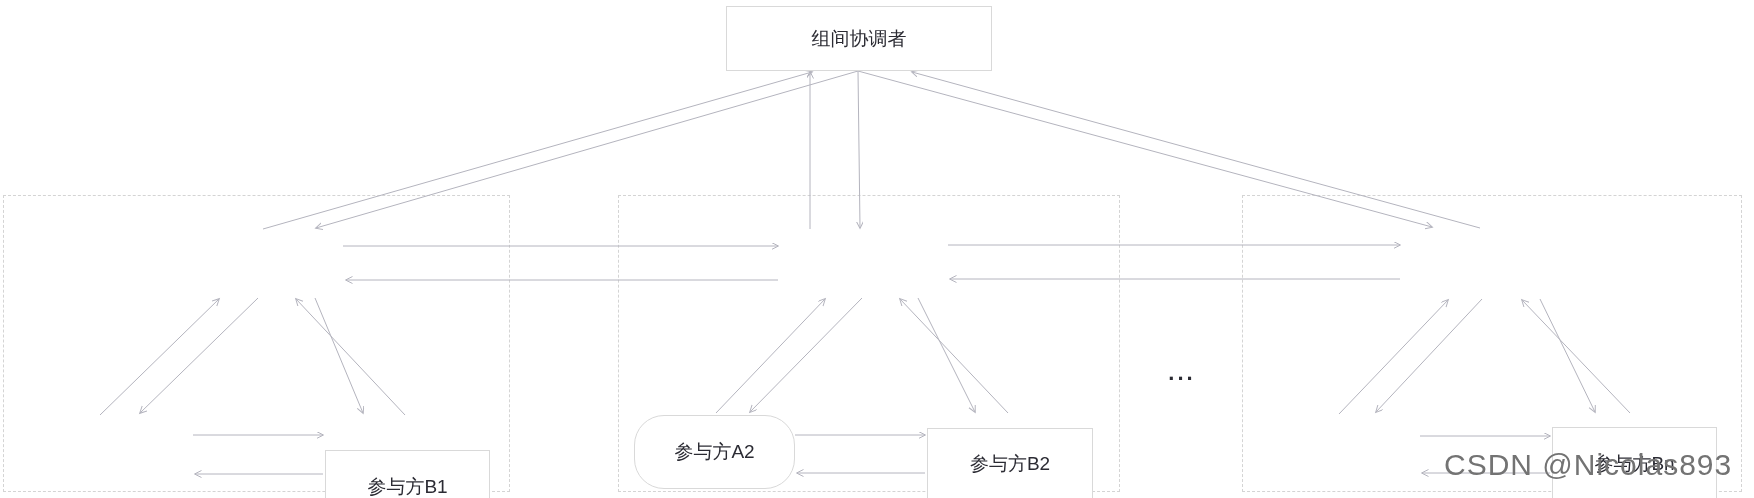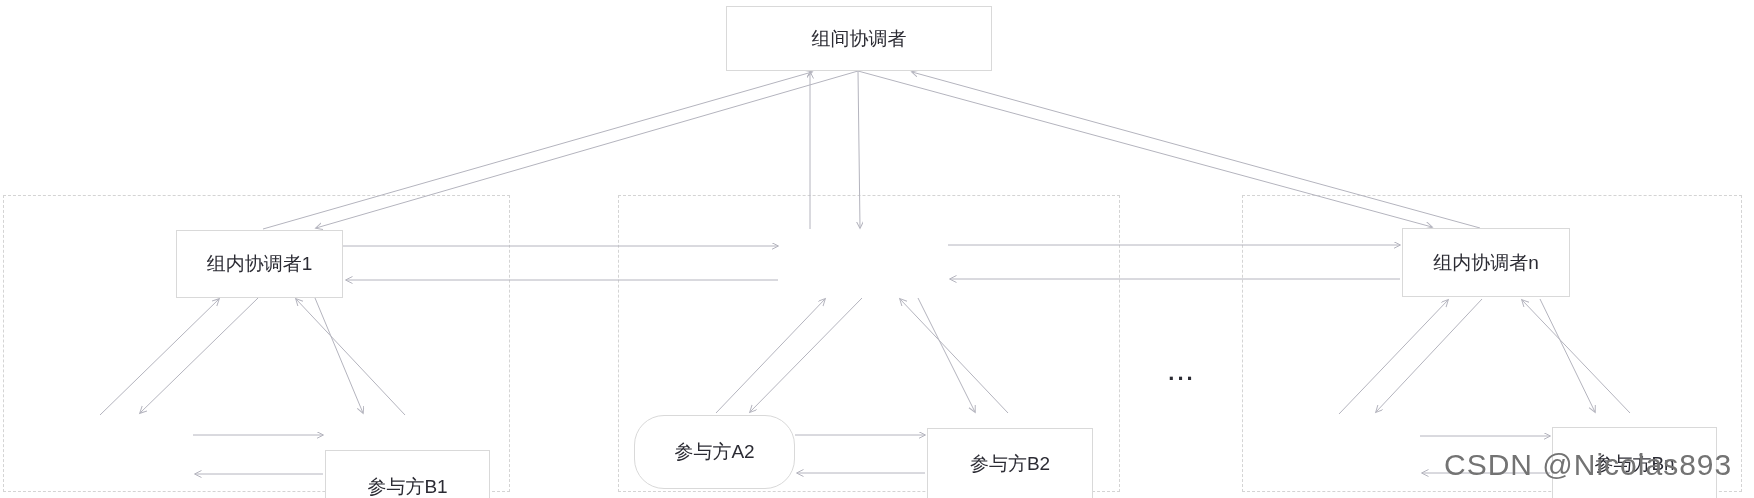--- a/index.html
+++ b/index.html
@@ -88,22 +88,20 @@
         <line x1="323" y1="474" x2="195" y2="474" stroke="#b4b4be" stroke-width="1" marker-end="url(#arrowhead)"></line>
         <line x1="795" y1="435" x2="925" y2="435" stroke="#b4b4be" stroke-width="1" marker-end="url(#arrowhead)"></line>
         <line x1="925" y1="473" x2="797" y2="473" stroke="#b4b4be" stroke-width="1" marker-end="url(#arrowhead)"></line>
         <line x1="1420" y1="436" x2="1550" y2="436" stroke="#b4b4be" stroke-width="1" marker-end="url(#arrowhead)"></line>
         <line x1="1550" y1="473" x2="1422" y2="473" stroke="#b4b4be" stroke-width="1" marker-end="url(#arrowhead)"></line>
       </g>
   </svg>
 
   <div class="node" id="node-top">组间协调者</div>
 
-  <div class="node" id="node-c1">组内协调者1</div>
-  <div class="node" id="node-cn">组内协调者n</div>
 
   <div class="node" id="node-b1">参与方B1</div>
   <div class="node" id="node-a2">参与方A2</div>
   <div class="node" id="node-b2">参与方B2</div>
   <div class="node" id="node-bn">参与方Bn</div>
 
   <div id="ellipsis">...</div>
 
   <div id="watermark">CSDN @Nicolas893</div>
 

